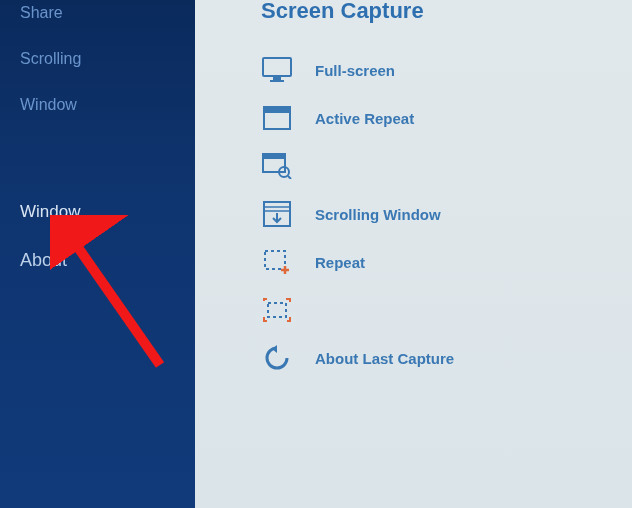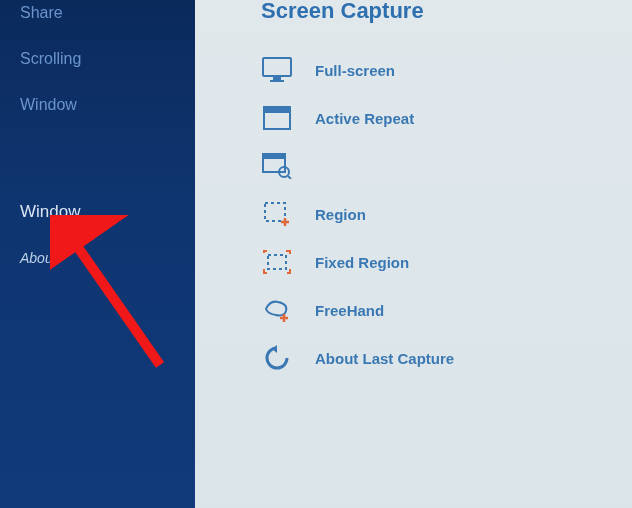--- a/index.html
+++ b/index.html
@@ -30,22 +30,21 @@
       cursor: pointer;
     }
     .sidebar-item.first { padding-top: 4px; }
     .sidebar-item.options {
       color: #d8e4f2;
       font-size: 17px;
       margin-top: 60px;
     }
     .sidebar-item.about {
       color: #bcd0e8;
-      font-size: 14px;
-      font-style: italic;
+      font-size: 18px;
     }
     .main {
       flex: 1;
       background: linear-gradient(180deg, #e0e8ec 0%, #dbe4e8 100%);
       padding: 0 30px 20px 66px;
       position: relative;
     }
     .main-title {
       color: #2e6fb0;
       font-size: 22px;
@@ -131,50 +130,51 @@
       <span class="capture-icon">
         <svg width="30" height="26" viewBox="0 0 30 26">
           <rect x="1" y="1" width="22" height="18" fill="none" stroke="#3a78b4" stroke-width="2"></rect>
           <rect x="1" y="1" width="22" height="5" fill="#3a78b4"></rect>
           <circle cx="22" cy="19" r="5" fill="none" stroke="#3a78b4" stroke-width="2"></circle>
           <line x1="26" y1="23" x2="29" y2="26" stroke="#3a78b4" stroke-width="2"></line>
         </svg>
       </span>
     </div>
 
+    <div class="capture-item">
+      <span class="capture-icon">
+        <svg width="28" height="26" viewBox="0 0 28 26">
+          <rect x="1" y="1" width="26" height="24" fill="none" stroke="#3a78b4" stroke-width="2"></rect>
+          <line x1="1" y1="6" x2="27" y2="6" stroke="#3a78b4" stroke-width="1.5"></line>
+          <line x1="1" y1="10" x2="27" y2="10" stroke="#3a78b4" stroke-width="1.5"></line>
+          <path d="M14 12 L14 20 M10 17 L14 21 L18 17" fill="none" stroke="#3a78b4" stroke-width="2"></path>
+        </svg>
+      </span>
+      <span class="capture-label">Scrolling Window</span>
+    </div>
 
     <div class="capture-item">
       <span class="capture-icon">
         <svg width="28" height="26" viewBox="0 0 28 26">
           <rect x="2" y="2" width="20" height="18" fill="none" stroke="#3a78b4" stroke-width="2" stroke-dasharray="3 3"></rect>
           <path d="M22 17 L22 25 M18 21 L26 21" stroke="#e0683a" stroke-width="2.5"></path>
         </svg>
       </span>
-      <span class="capture-label">Region</span>
+      <span class="capture-label">Repeat</span>
     </div>
 
     <div class="capture-item">
       <span class="capture-icon">
         <svg width="30" height="26" viewBox="0 0 30 26">
           <rect x="6" y="6" width="18" height="14" fill="none" stroke="#3a78b4" stroke-width="2" stroke-dasharray="3 3"></rect>
           <path d="M2 4 L2 2 L5 2 M24 2 L28 2 L28 5 M28 20 L28 24 L25 24 M5 24 L2 24 L2 20" fill="none" stroke="#e0683a" stroke-width="2"></path>
         </svg>
       </span>
-      <span class="capture-label">Fixed Region</span>
     </div>
 
-    <div class="capture-item">
-      <span class="capture-icon">
-        <svg width="30" height="26" viewBox="0 0 30 26">
-          <path d="M4 12 Q8 3 16 5 Q26 7 24 14 Q22 20 14 18 Q6 17 4 12 Z" fill="none" stroke="#3a78b4" stroke-width="2"></path>
-          <path d="M22 17 L22 25 M18 21 L26 21" stroke="#e0683a" stroke-width="2.5"></path>
-        </svg>
-      </span>
-      <span class="capture-label">FreeHand</span>
-    </div>
 
     <div class="capture-item">
       <span class="capture-icon">
         <svg width="28" height="26" viewBox="0 0 28 26">
           <path d="M14 3 A10 10 0 1 0 24 13" fill="none" stroke="#3a78b4" stroke-width="3"></path>
           <path d="M14 0 L14 8 L9 4 Z" fill="#3a78b4"></path>
         </svg>
       </span>
       <span class="capture-label">About Last Capture</span>
     </div>

